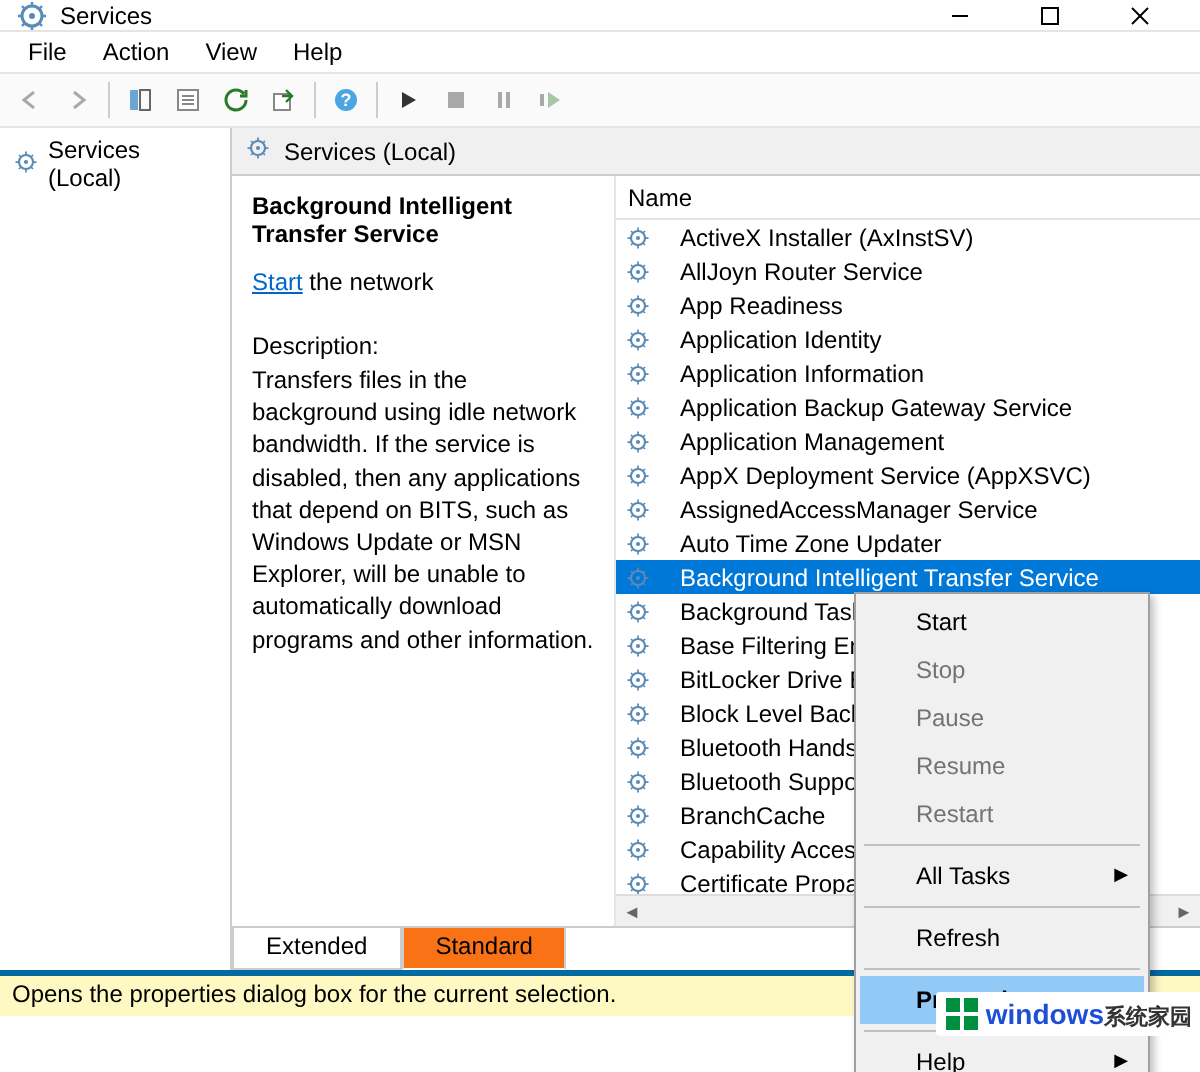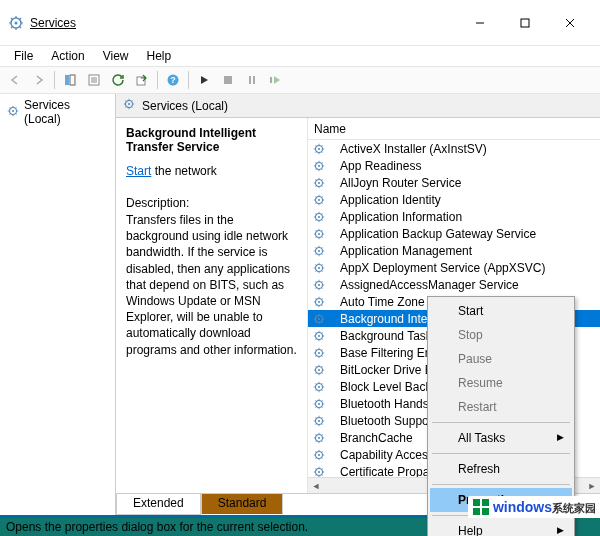--- a/index.html
+++ b/index.html
@@ -1,19 +1,19 @@
 <!DOCTYPE html>
 <html><head>
 <meta charset="utf-8">
 <style>
 * { box-sizing: border-box; margin: 0; padding: 0; font-family: 'Segoe UI', Tahoma, sans-serif; }
 body { width: 600px; height: 536px; background: #fff; overflow: hidden; position: relative; font-size: 12px; }
 
 
-.titlebar { height: 46px; display: flex; align-items: center; padding: 0 8px; border-bottom: 1px solid #e5e5e5; text-decoration: underline; }
+.titlebar { height: 16px; display: flex; align-items: center; padding: 0 8px; border-bottom: 1px solid #e5e5e5; }
 .titlebar .icon { width: 16px; height: 16px; margin-right: 6px; }
 .titlebar .title { flex: 1; font-size: 12px; }
 .titlebar .winbtns { display: flex; }
 .titlebar .winbtn { width: 45px; height: 28px; display: flex; align-items: center; justify-content: center; font-size: 10px; }
 
 
 .menubar { height: 20px; display: flex; align-items: center; padding: 0 6px; gap: 2px; }
 .menubar .menu { padding: 2px 8px; font-size: 12px; }
 
 
@@ -41,32 +41,32 @@
 .listpane { flex: 1; display: flex; flex-direction: column; overflow: hidden; position: relative; justify-content: space-between; }
 .colhead { height: 22px; border-bottom: 1px solid #e5e5e5; display: flex; align-items: center; padding: 0 6px; font-size: 12px; }
 .svclist { flex: 1; overflow-y: auto; overflow-x: auto; }
 .svcrow { display: flex; align-items: center; height: 17px; padding: 0 4px; gap: 14px; white-space: nowrap; }
 .svcrow.selected { background: #0078d7; color: #fff; }
 .gearicon { width: 14px; height: 14px; flex-shrink: 0; }
 
 
 .tabs { height: 22px; display: flex; background: #fff; border-top: 1px solid #ccc; }
 .tab { padding: 2px 16px; border: 1px solid #ccc; border-top: none; background: #fff; font-size: 12px; position: relative; }
-.tab.active { background: #a16207; border-bottom: 1px solid #fff; }
+.tab.active { background: #f97316; border-bottom: 1px solid #fff; }
 
 
 .ctxmenu { position: absolute; left: 427px; top: 296px; width: 148px; background: #f0f0f0; border: 1px solid #a0a0a0; box-shadow: 2px 2px 4px rgba(0,0,0,0.25); z-index: 100; padding: 2px; }
 .ctxitem { padding: 5px 20px 5px 28px; font-size: 12px; position: relative; }
 .ctxitem.disabled { color: #737373; }
 .ctxitem.hover { background: #91c9f7; }
 .ctxitem .arrow { position: absolute; right: 8px; top: 6px; font-size: 9px; }
 .ctxsep { height: 1px; background: #c0c0c0; margin: 3px 2px; }
 
 
-.statusbar { height: 20px; padding: 2px 6px; font-size: 12px; background: #0f766e; }
+.statusbar { height: 20px; padding: 2px 6px; font-size: 12px; background: #fef9c3; }
 
 
 .watermark { position: absolute; right: 0; bottom: 18px; z-index: 200; display: flex; align-items: center; background: #fff; padding: 2px 4px; border-radius: 2px 0 0 2px; }
 .watermark .winlogo { width: 18px; height: 18px; margin-right: 3px; }
 .watermark .wmtext { font-size: 14px; font-weight: bold; }
 .wmw { color: #1d4ed8; }
 .wmrest { color: #333; font-size: 11px; }
 
 
 .hscroll { height: 16px; background: #f0f0f0; border-top: 1px solid #ddd; display: flex; }
@@ -224,29 +224,29 @@
                   <path d="M8 2v2M8 12v2M2 8h2M12 8h2M4 4l1 1M11 11l1 1M4 12l1-1M11 5l1-1" stroke="#5a8ab8"></path>
                 </svg></span>
               <span>ActiveX Installer (AxInstSV)</span>
             </div>
             <div class="svcrow">
               <span class="gearicon"><svg width="14" height="14" viewBox="0 0 16 16">
                   <circle cx="8" cy="8" r="4" fill="none" stroke="#5a8ab8" stroke-width="1.2"></circle>
                   <circle cx="8" cy="8" r="1.2" fill="#5a8ab8"></circle>
                   <path d="M8 2v2M8 12v2M2 8h2M12 8h2M4 4l1 1M11 11l1 1M4 12l1-1M11 5l1-1" stroke="#5a8ab8"></path>
                 </svg></span>
+              <span>AllJoyn Router Service</span>
+            </div>
+            <div class="svcrow">
+              <span class="gearicon"><svg width="14" height="14" viewBox="0 0 16 16">
+                  <circle cx="8" cy="8" r="4" fill="none" stroke="#5a8ab8" stroke-width="1.2"></circle>
+                  <circle cx="8" cy="8" r="1.2" fill="#5a8ab8"></circle>
+                  <path d="M8 2v2M8 12v2M2 8h2M12 8h2M4 4l1 1M11 11l1 1M4 12l1-1M11 5l1-1" stroke="#5a8ab8"></path>
+                </svg></span>
               <span>App Readiness</span>
-            </div>
-            <div class="svcrow">
-              <span class="gearicon"><svg width="14" height="14" viewBox="0 0 16 16">
-                  <circle cx="8" cy="8" r="4" fill="none" stroke="#5a8ab8" stroke-width="1.2"></circle>
-                  <circle cx="8" cy="8" r="1.2" fill="#5a8ab8"></circle>
-                  <path d="M8 2v2M8 12v2M2 8h2M12 8h2M4 4l1 1M11 11l1 1M4 12l1-1M11 5l1-1" stroke="#5a8ab8"></path>
-                </svg></span>
-              <span>AllJoyn Router Service</span>
             </div>
             <div class="svcrow">
               <span class="gearicon"><svg width="14" height="14" viewBox="0 0 16 16">
                   <circle cx="8" cy="8" r="4" fill="none" stroke="#5a8ab8" stroke-width="1.2"></circle>
                   <circle cx="8" cy="8" r="1.2" fill="#5a8ab8"></circle>
                   <path d="M8 2v2M8 12v2M2 8h2M12 8h2M4 4l1 1M11 11l1 1M4 12l1-1M11 5l1-1" stroke="#5a8ab8"></path>
                 </svg></span>
               <span>Application Identity</span>
             </div>
             <div class="svcrow">

